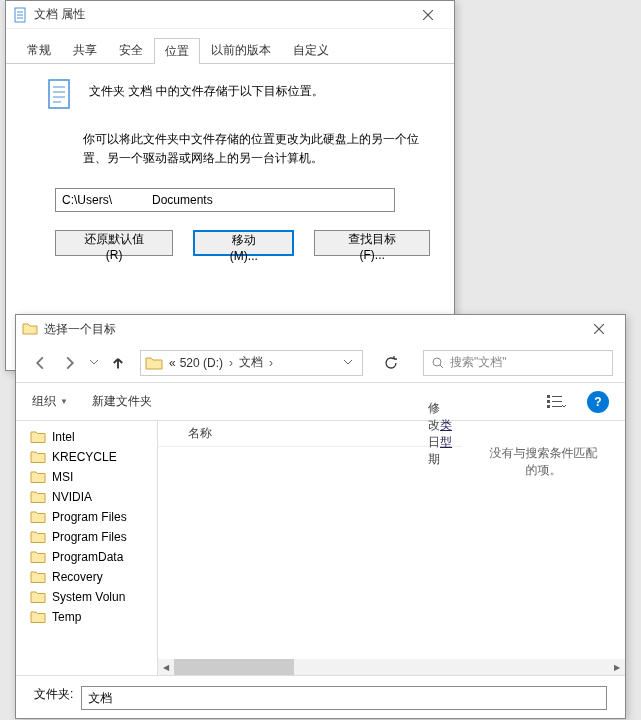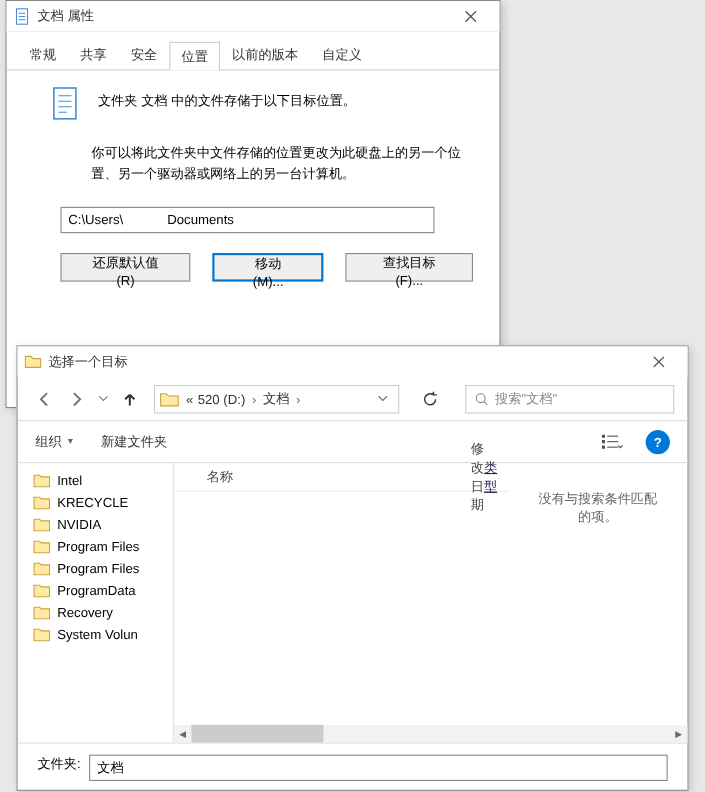--- a/index.html
+++ b/index.html
@@ -223,20 +223,28 @@
             </svg>
           </span>
           <span>KRECYCLE</span>
         </div>
         <div class="tree-item">
           <span class="folder-icon">
             <svg width="16" height="14" viewBox="0 0 16 14">
               <path d="M1 2 h5 l1.5 1.5 h7.5 v9 h-14 z" fill="#ffe9a6" stroke="#cba541"></path>
             </svg>
           </span>
+          <span>MSI</span>
+        </div>
+        <div class="tree-item">
+          <span class="folder-icon">
+            <svg width="16" height="14" viewBox="0 0 16 14">
+              <path d="M1 2 h5 l1.5 1.5 h7.5 v9 h-14 z" fill="#ffe9a6" stroke="#cba541"></path>
+            </svg>
+          </span>
           <span>NVIDIA</span>
         </div>
         <div class="tree-item">
           <span class="folder-icon">
             <svg width="16" height="14" viewBox="0 0 16 14">
               <path d="M1 2 h5 l1.5 1.5 h7.5 v9 h-14 z" fill="#ffe9a6" stroke="#cba541"></path>
             </svg>
           </span>
           <span>Program Files</span>
         </div>
@@ -264,20 +272,28 @@
           </span>
           <span>Recovery</span>
         </div>
         <div class="tree-item">
           <span class="folder-icon">
             <svg width="16" height="14" viewBox="0 0 16 14">
               <path d="M1 2 h5 l1.5 1.5 h7.5 v9 h-14 z" fill="#ffe9a6" stroke="#cba541"></path>
             </svg>
           </span>
           <span>System Volun</span>
+        </div>
+        <div class="tree-item">
+          <span class="folder-icon">
+            <svg width="16" height="14" viewBox="0 0 16 14">
+              <path d="M1 2 h5 l1.5 1.5 h7.5 v9 h-14 z" fill="#ffe9a6" stroke="#cba541"></path>
+            </svg>
+          </span>
+          <span>Temp</span>
         </div>
       </div>
     <div class="list-pane">
       <div class="col-headers">
         <div class="col name">名称</div>
         <div class="col">修改日期</div>
         <div class="col type">类型</div>
       </div>
       <div class="empty-msg">没有与搜索条件匹配的项。</div>
       <div class="scrollbar-h">

